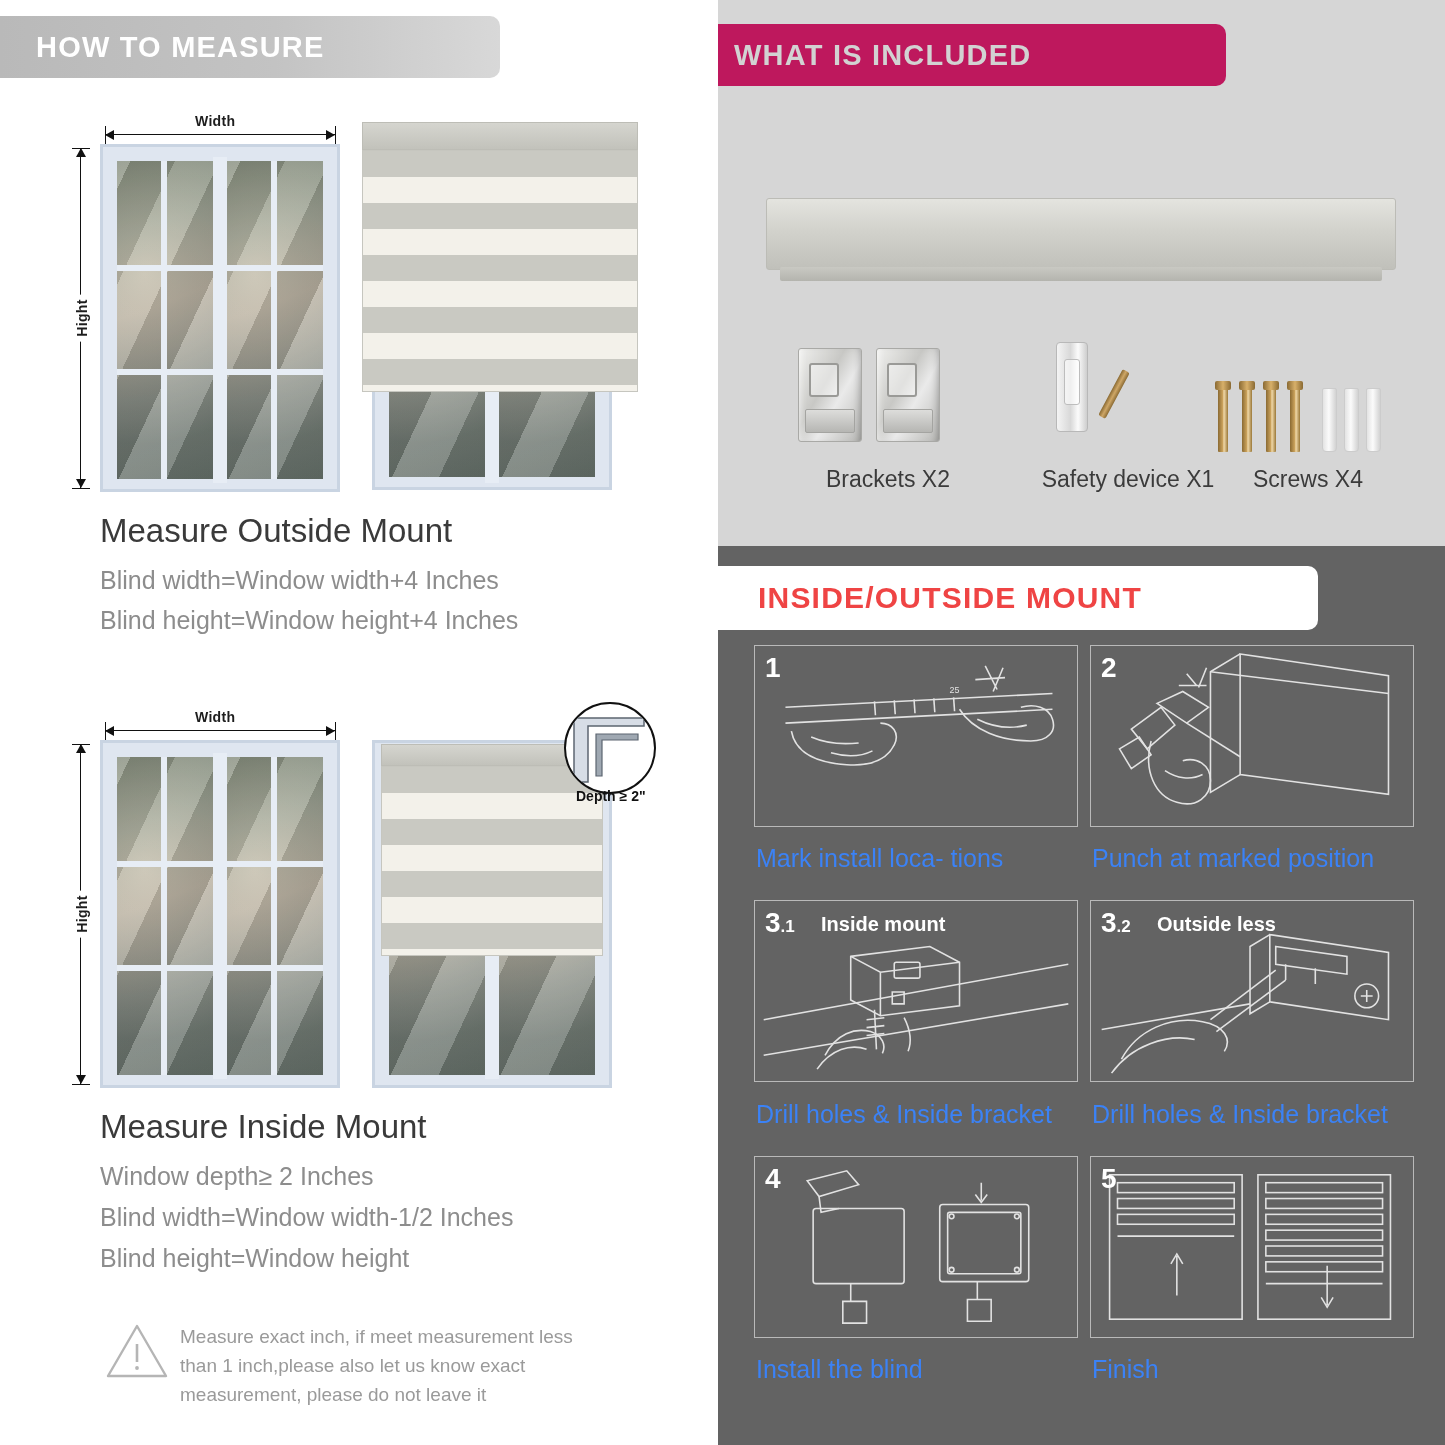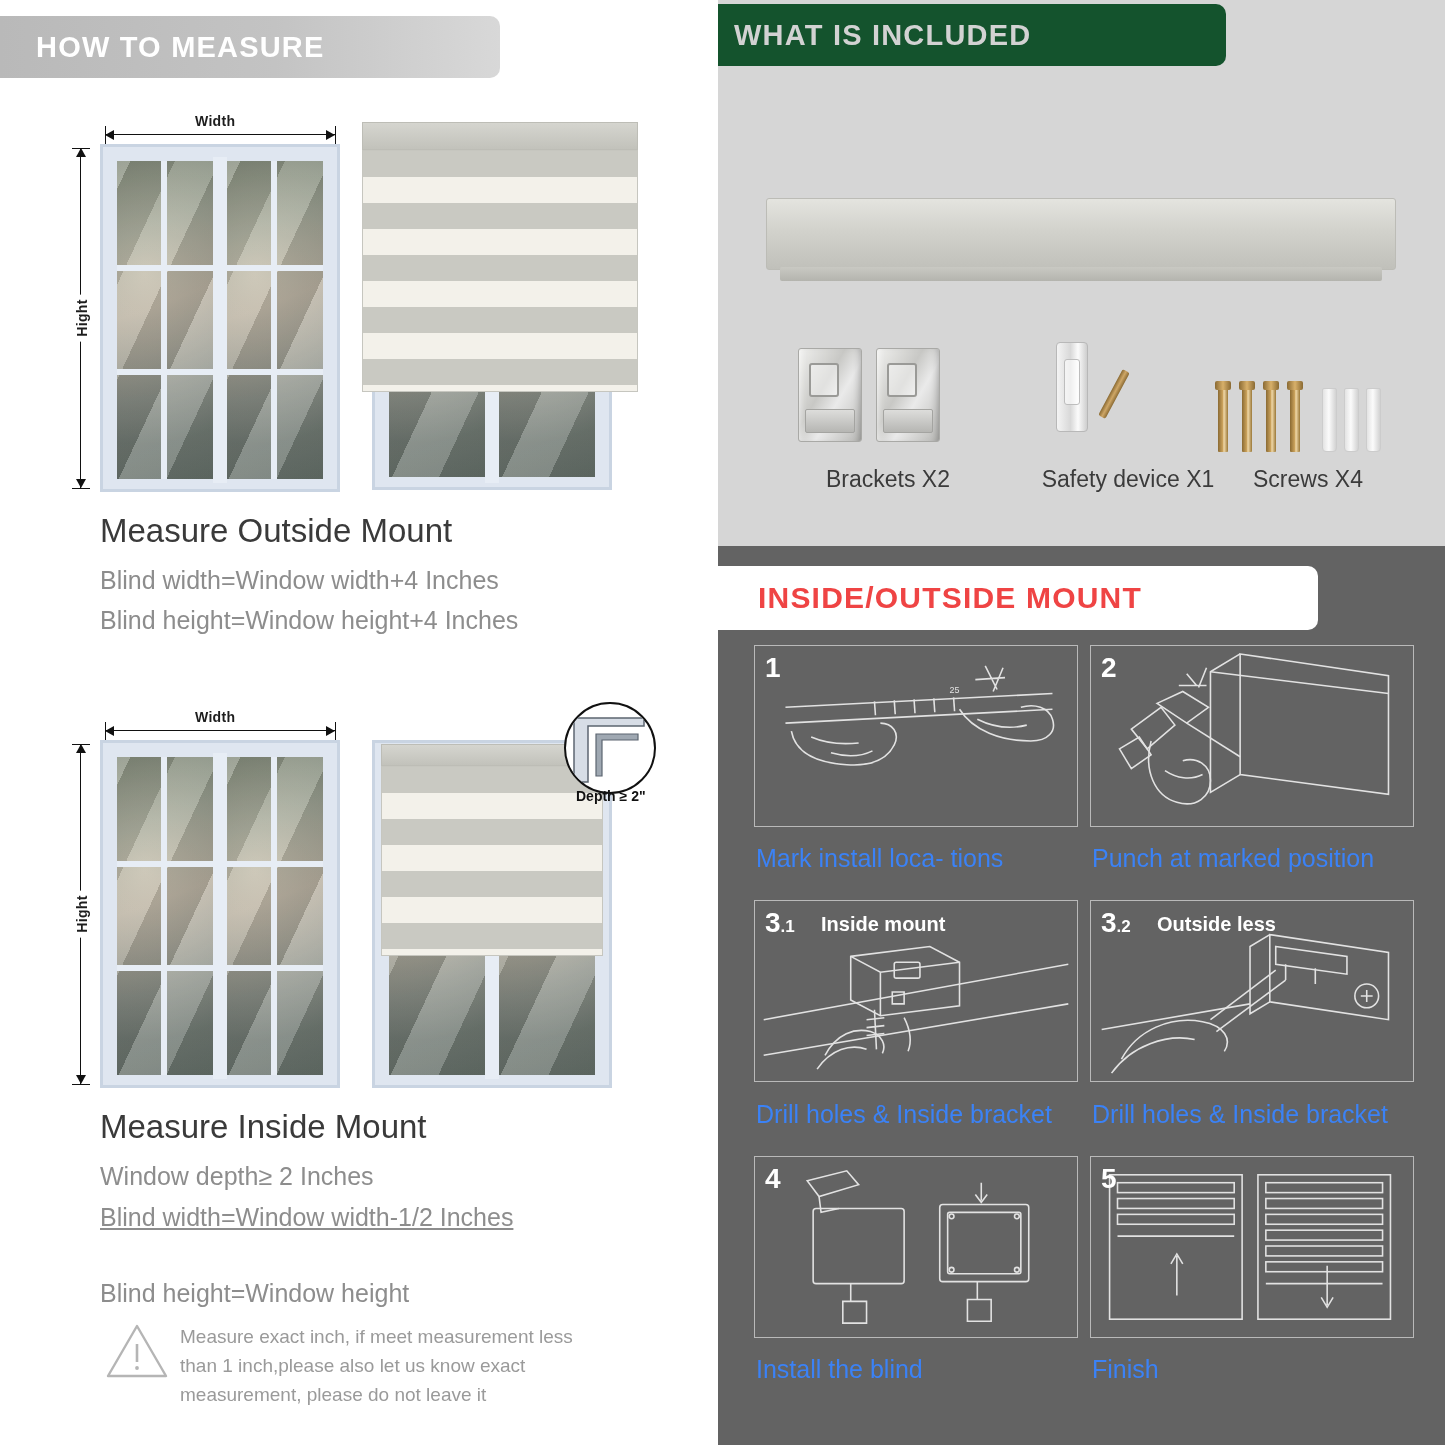--- a/index.html
+++ b/index.html
@@ -99,22 +99,22 @@
     background:#fff;overflow:hidden;
   }
   .depth-label{position:absolute;font-size:14px;color:#111;font-weight:bold;}
 
   
   .included-panel{
     position:absolute;left:718px;top:0;width:727px;height:546px;
     background:#d6d6d6;
   }
   #included-banner{
-    left:718px;top:4px;width:508px;
-    background:#14532d;
+    left:718px;top:24px;width:508px;
+    background:#be185d;
   }
   #included-banner span{color:#d2d2d2;padding-left:16px;}
 
   .included-title{
     position:absolute;font-size:27px;font-weight:bold;color:#6e6e6e;
   }
   .headrail{
     position:absolute;
     background:linear-gradient(180deg,#e4e4df 0%,#d2d2cc 45%,#c0c0ba 100%);
     border:1px solid #bcbcb6;box-sizing:border-box;
@@ -289,22 +289,22 @@
     <div class="depth-circle" style="left:564px;top:702px;width:88px;height:88px;">
       <svg width="88" height="88" viewBox="0 0 88 88">
         <path d="M8 14 L78 14 L78 22 L22 22 L22 78 L8 78 Z" fill="#d7dde6" stroke="#5c6570" stroke-width="1.5"></path>
         <path d="M30 30 L72 30 L72 36 L36 36 L36 72 L30 72 Z" fill="#9fa8b2" stroke="#5c6570" stroke-width="1.2"></path>
       </svg>
     </div>
     <div class="depth-label" style="left:576px;top:788px;">Depth ≥ 2"</div>
 
     <div class="heading" style="left:100px;top:1108px;">Measure Inside Mount</div>
     <div class="bodyline" style="left:100px;top:1162px;">Window depth≥ 2 Inches</div>
-    <div class="bodyline" style="left:100px;top:1203px;text-decoration:underline;">Blind width=Window width-1/2 Inches</div>
-    <div class="bodyline" style="left:100px;top:1244px;margin-top:35px;">Blind height=Window height</div>
+    <div class="bodyline" style="left:100px;top:1203px;">Blind width=Window width-1/2 Inches</div>
+    <div class="bodyline" style="left:100px;top:1244px;">Blind height=Window height</div>
 
     <div class="note-box" style="left:104px;top:1320px;width:66px;height:62px;">
       <svg width="66" height="62" viewBox="0 0 66 62">
         <path d="M33 6 L62 56 L4 56 Z" fill="none" stroke="#b5b5b5" stroke-width="2.4" stroke-linejoin="round"></path>
         <line x1="33" y1="24" x2="33" y2="42" stroke="#b5b5b5" stroke-width="2.6"></line>
         <circle cx="33" cy="48" r="1.9" fill="#b5b5b5" stroke="none"></circle>
       </svg>
     </div>
     <div class="note-text" style="left:180px;top:1322px;">Measure exact inch, if meet measurement less than 1 inch,please also let us know exact measurement, please do not leave it</div>
   </div>

